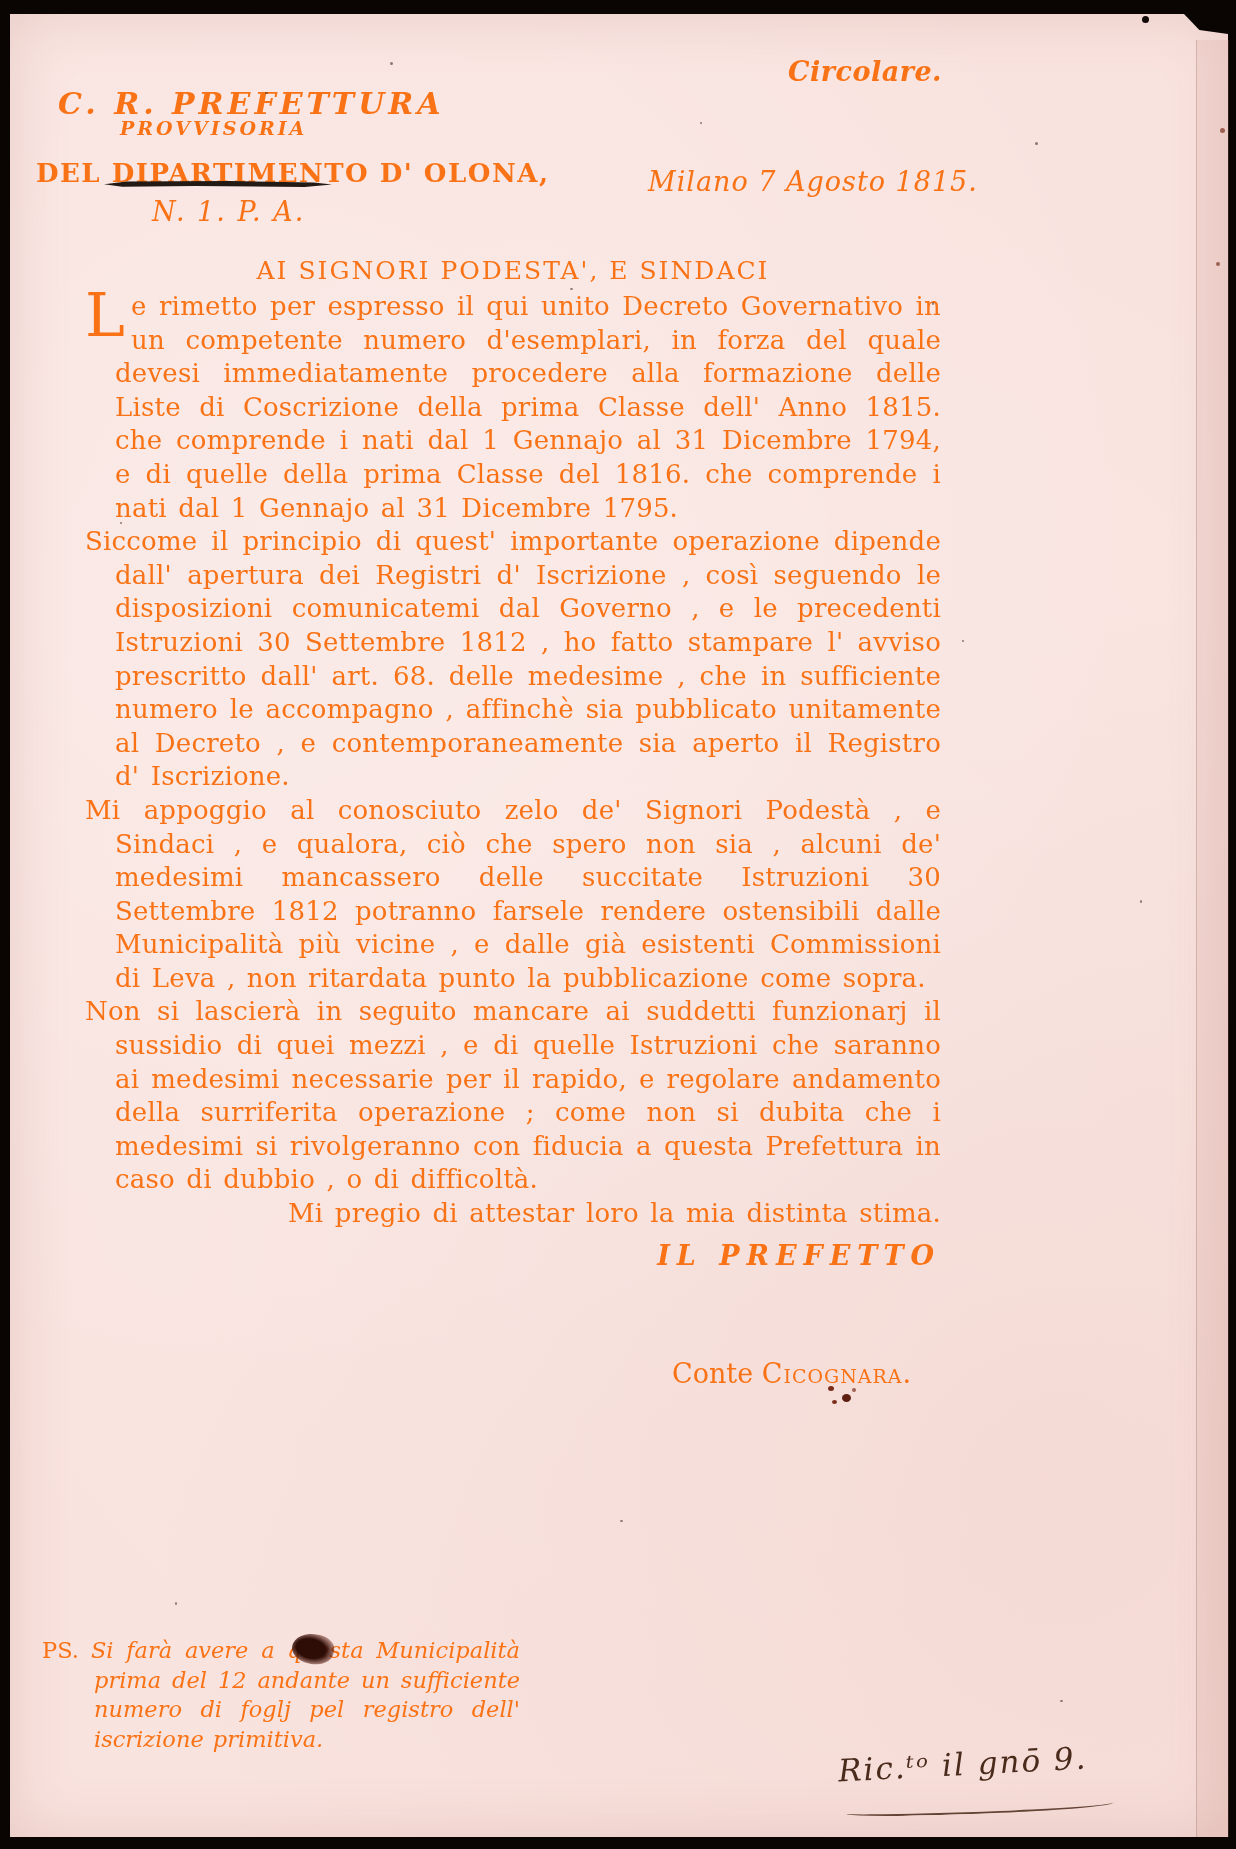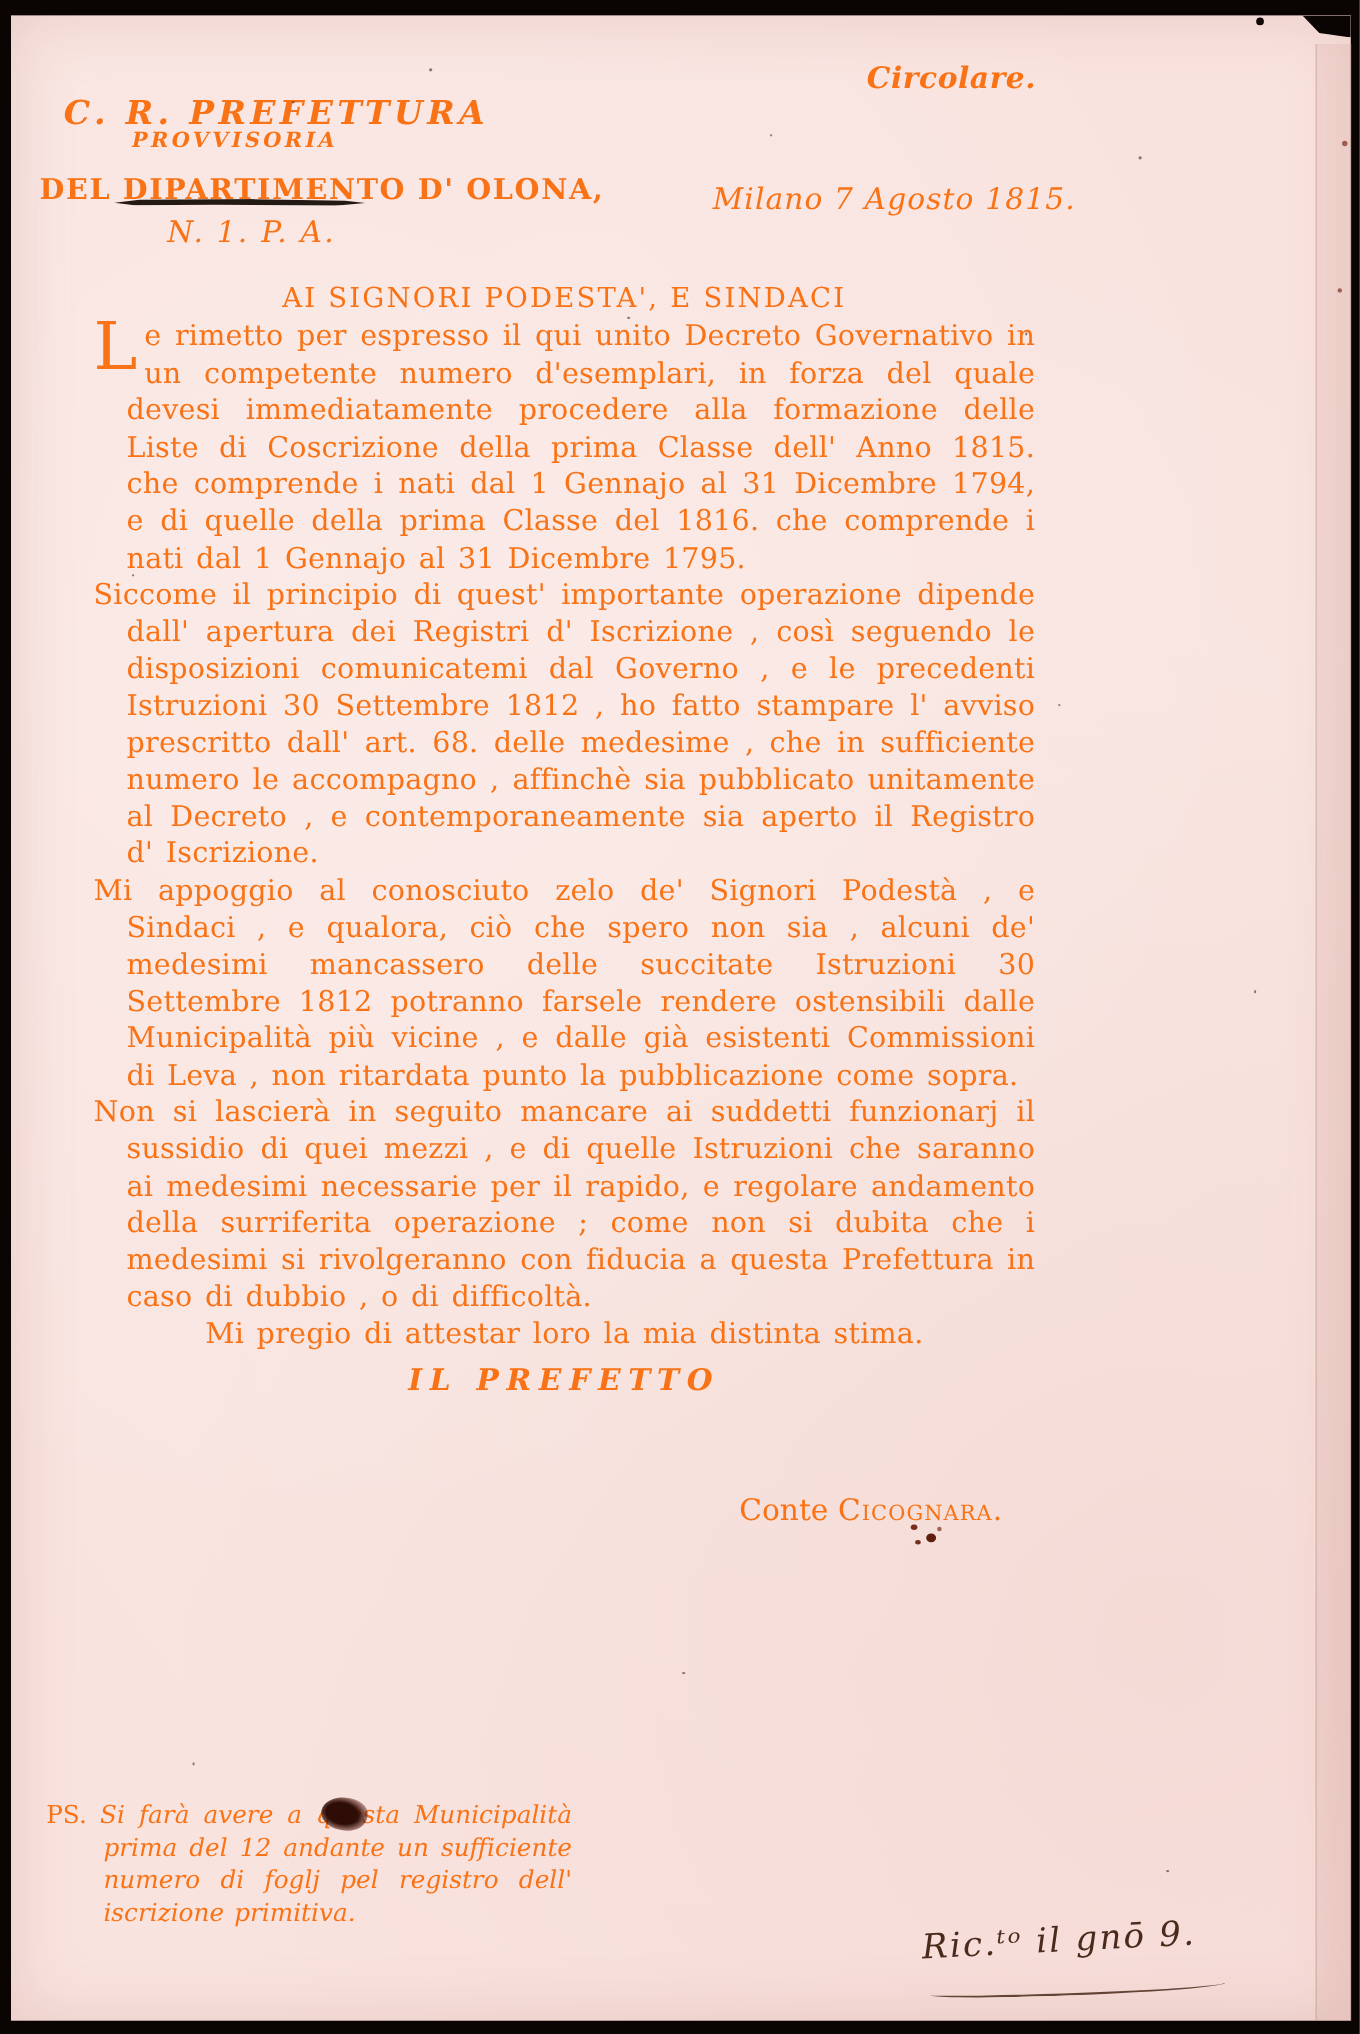--- a/index.html
+++ b/index.html
@@ -45,24 +45,24 @@
   .dateline{position:absolute;left:648px;top:166px;font-size:27px;font-style:italic;letter-spacing:1px;}
   .salutation{position:absolute;left:85px;top:224px;width:856px;text-align:center;font-size:25px;letter-spacing:2px;margin-top:32px;}
 
   .body-text{position:absolute;left:85px;top:290px;width:856px;font-size:26px;line-height:33.6px;word-spacing:3px;letter-spacing:0.2px;}
   .para{margin:0;padding-left:30px;text-indent:-30px;text-align:justify;}
   .para.first{text-indent:0;}
   .dropcap{
     float:left;font-size:60px;line-height:50px;margin-left:-30px;padding-right:6px;
     font-weight:normal;
   }
-  .closing{text-align:center;}
+  .closing{text-align:right;}
 
   .sig-block{position:absolute;left:85px;top:1240px;width:856px;text-align:center;}
-  .sig-title{font-size:27px;font-style:italic;font-weight:bold;letter-spacing:7px;}
+  .sig-title{font-size:27px;font-style:italic;font-weight:bold;letter-spacing:7px;text-align:right;}
   .sig-name{font-size:35px;letter-spacing:6px;margin-top:8px;}
   .sec-title{position:absolute;left:645px;top:1314px;font-size:30px;font-style:italic;}
   .sec-name{position:absolute;left:672px;top:1358px;font-size:27px;}
   .sec-name .sc{font-variant:small-caps;letter-spacing:1px;}
 
   .ps-block{position:absolute;left:42px;top:1636px;width:478px;font-size:22.5px;font-style:italic;line-height:29.5px;}
   .ps-inner{padding-left:52px;text-indent:-52px;text-align:justify;word-spacing:2px;}
   .ps-label{font-style:normal;padding-right:12px;margin-top:32px;}
 
   .ink-blot{

